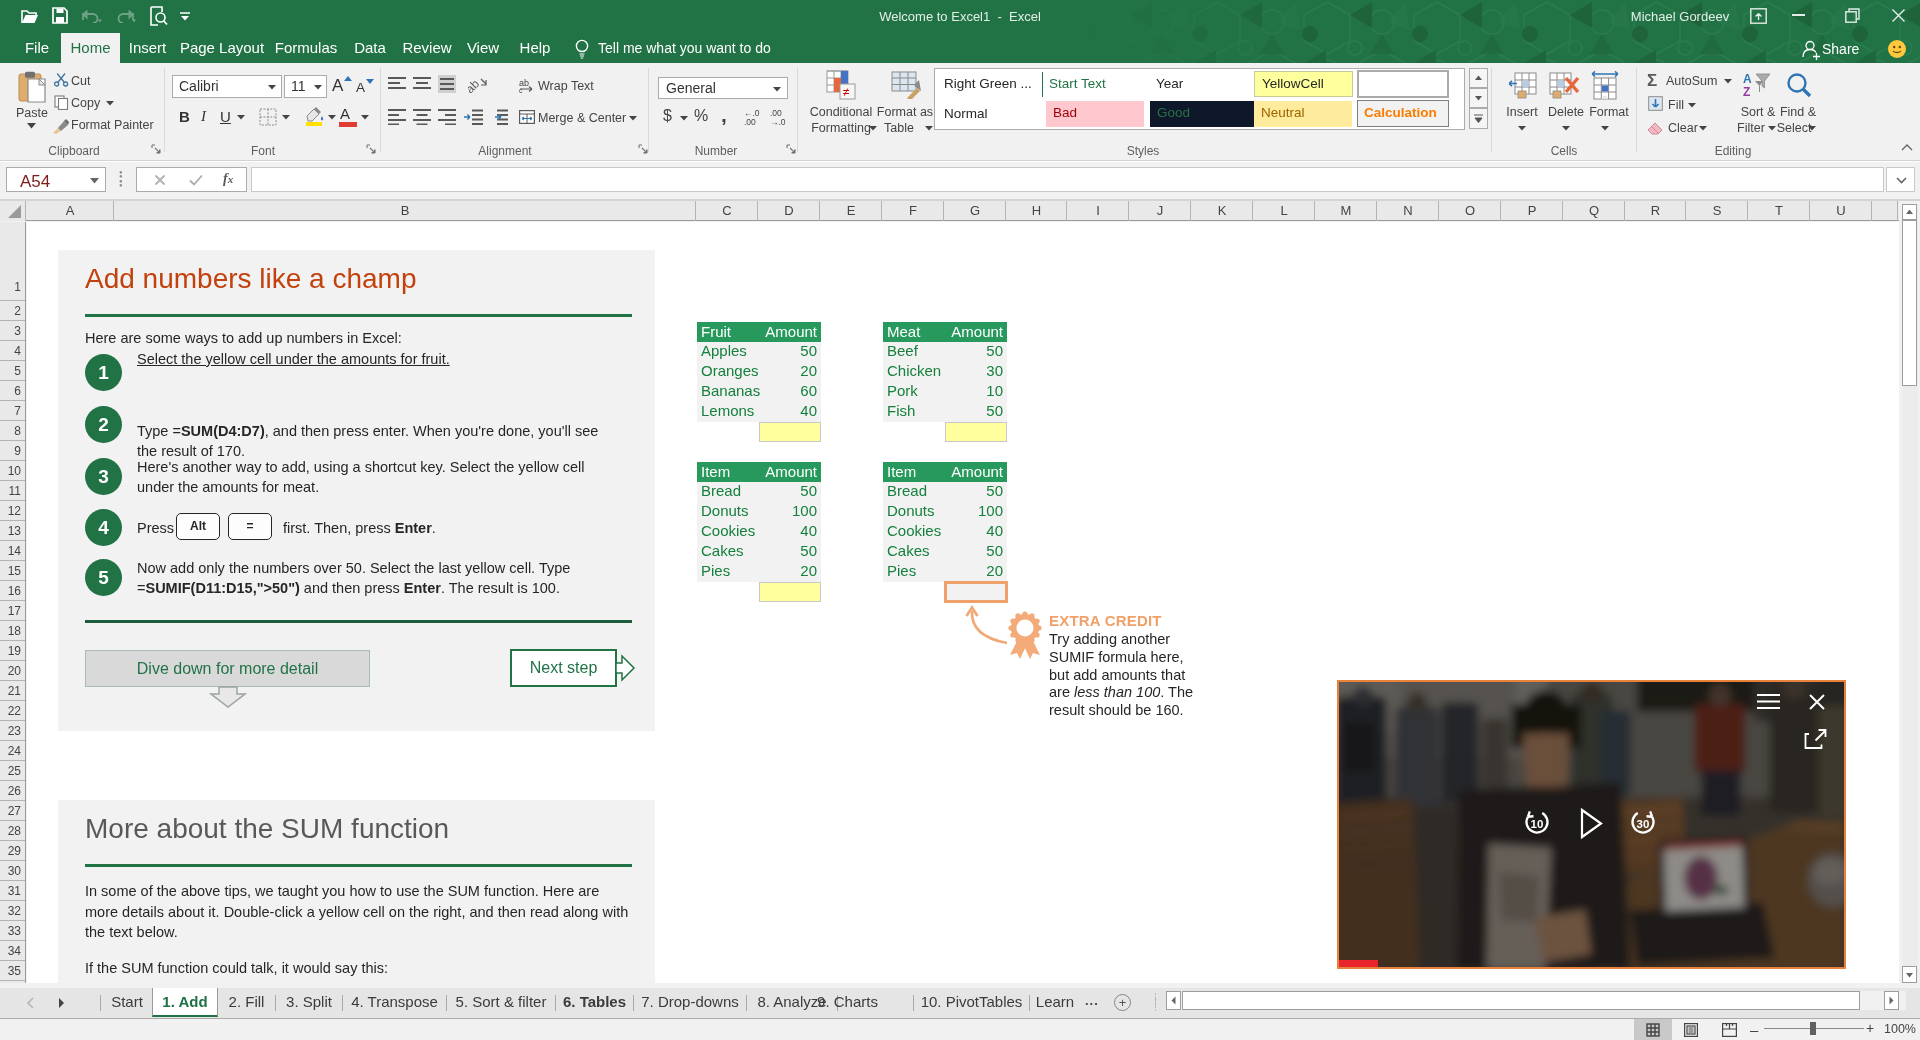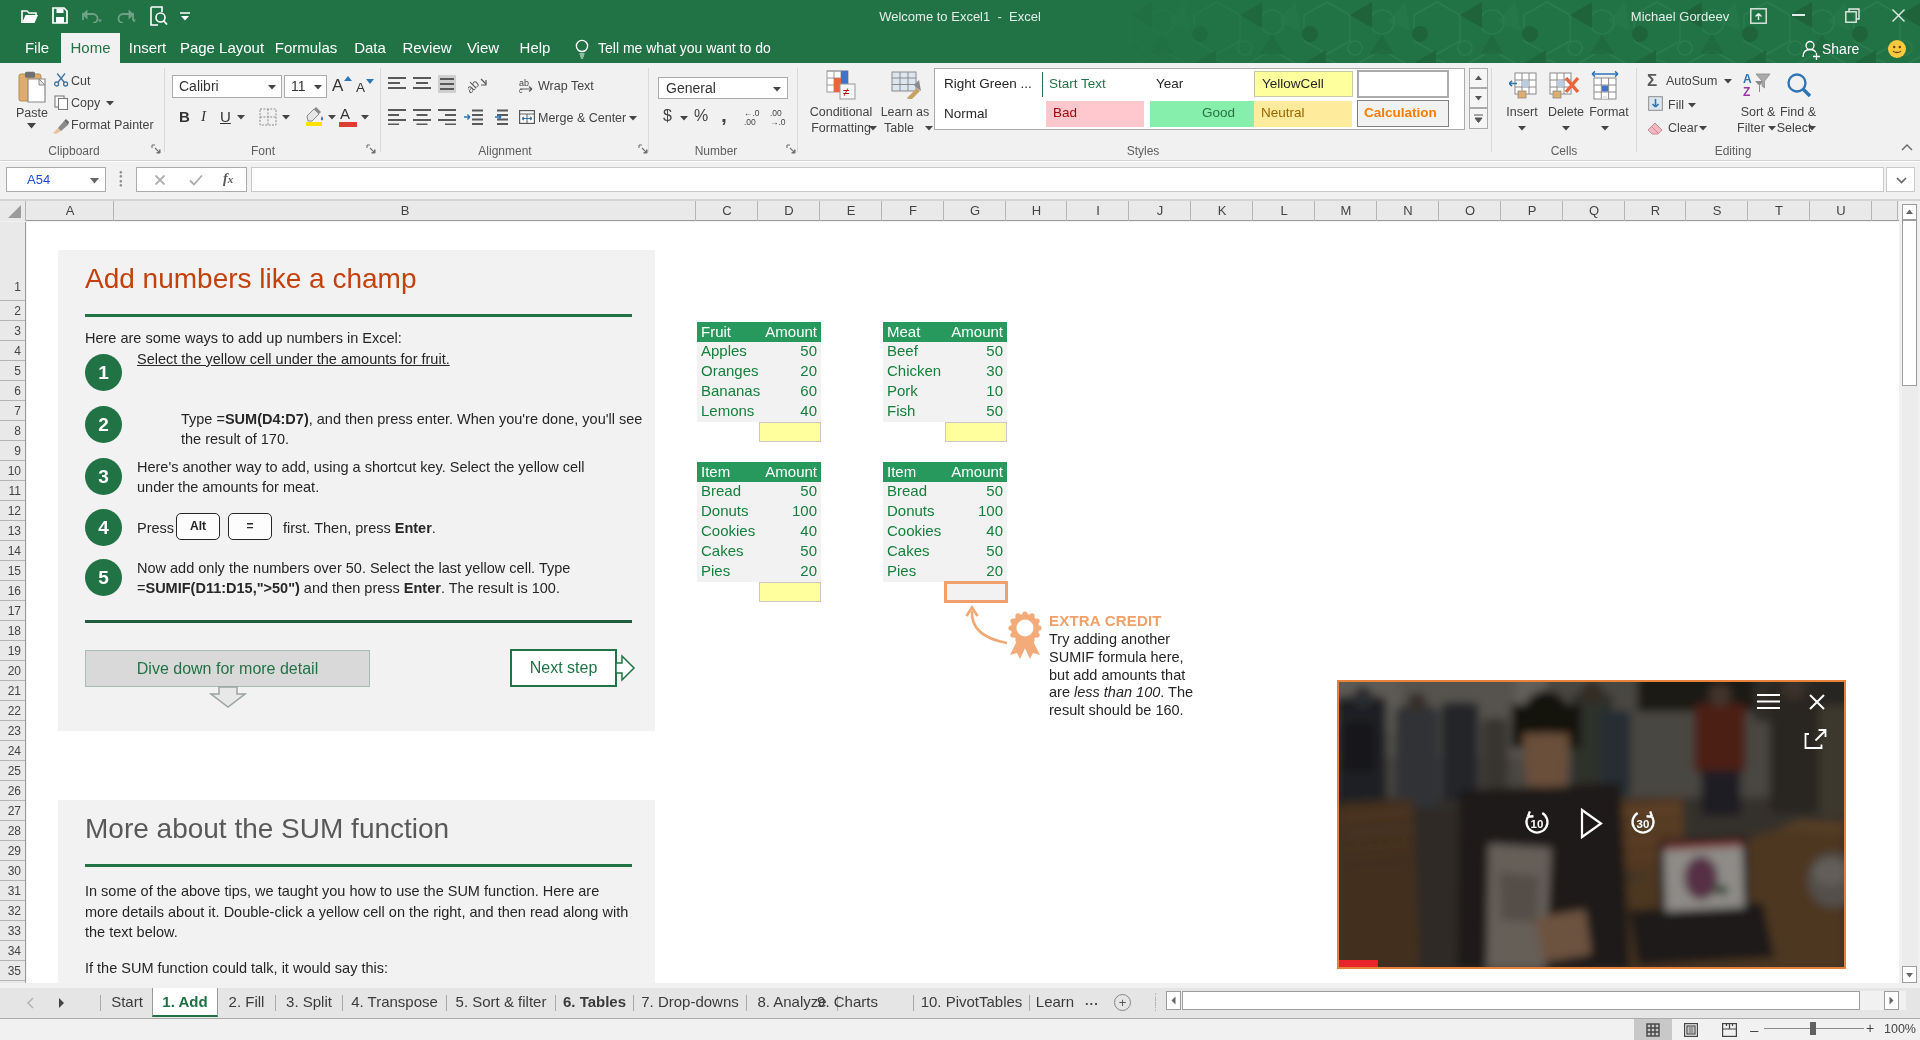--- a/index.html
+++ b/index.html
@@ -365,36 +365,36 @@
         <path d="M0 0 H8 L4 4.5 Z" fill="#444"></path>
       </svg>
     <svg class="abs" style="left:891px;top:8px;" width="30" height="28" viewBox="0 0 30 28">
       <g fill="#dce6f1" stroke="#8a8a8a" stroke-width="1">
           <rect x="1" y="1" width="24" height="19"></rect>
         </g>
       <path d="M1 7 H25 M1 13.5 H25 M9 1 V20 M17 1 V20" stroke="#8a8a8a" stroke-width="1"></path>
       <path d="M16 27 L26 17 L29 20 L19 30 Z" fill="#c8a165"></path>
       <path d="M23 14 L28 9 L30 20 L26 17 Z" fill="#8a8a8a"></path>
     </svg>
-    <div class="abs" style="left:872px;top:42px;width:66px;height:15px;text-align:center;">Learn as</div>
+    <div class="abs" style="left:872px;top:42px;width:66px;height:15px;text-align:center;">Format as</div>
     <div class="abs" style="left:872px;top:58px;width:54px;height:15px;text-align:center;">Table</div>
     <svg class="abs" style="left:925px;top:63px;" width="8" height="5">
         <path d="M0 0 H8 L4 4.5 Z" fill="#444"></path>
       </svg>
     
     <div class="abs" style="left:934px;top:5px;width:531px;height:62px;background:#fff;border:1px solid #ababab;"></div>
     <div class="abs" style="left:944px;top:13px;width:95px;height:17px;font-size:13.5px;color:#262626;">Right Green ...</div>
     <div class="abs" style="left:1042px;top:9px;width:1px;height:25px;background:#217346;"></div>
     <div class="abs" style="left:1049px;top:13px;width:70px;height:17px;font-size:13.5px;color:#217346;">Start Text</div>
     <div class="abs" style="left:1156px;top:13px;width:40px;height:17px;font-size:13.5px;color:#262626;">Year</div>
     <div class="abs" style="left:1254px;top:8px;width:99px;height:26px;background:#feff9d;border:1px solid #c9c9a0;font-size:13.5px;color:#262626;line-height:24px;"><span style="margin-left:7px;">YellowCell</span></div>
     <div class="abs" style="left:1357px;top:7px;width:92px;height:28px;background:#fff;border:2px solid #ababab;"></div>
     <div class="abs" style="left:944px;top:43px;width:60px;height:17px;font-size:13.5px;color:#262626;">Normal</div>
     <div class="abs" style="left:1046px;top:38px;width:98px;height:26px;background:#ffc7ce;font-size:13.5px;color:#9c0006;line-height:24px;"><span style="margin-left:7px;">Bad</span></div>
-    <div class="abs" style="left:1150px;top:38px;width:108px;height:26px;background:#86efac;font-size:13.5px;color:#267346;line-height:24px;padding-left:45px;"><span style="margin-left:7px;">Good</span></div>
+    <div class="abs" style="left:1150px;top:38px;width:108px;height:26px;background:#0f172a;font-size:13.5px;color:#267346;line-height:24px;"><span style="margin-left:7px;">Good</span></div>
     <div class="abs" style="left:1254px;top:38px;width:98px;height:26px;background:#ffeb9c;font-size:13.5px;color:#9c6500;line-height:24px;"><span style="margin-left:7px;">Neutral</span></div>
     <div class="abs" style="left:1357px;top:37px;width:92px;height:27px;background:#f2f2f2;border:1px solid #7f7f7f;font-size:13.5px;font-weight:bold;color:#fa7d00;line-height:24px;"><span style="margin-left:6px;">Calculation</span></div>
     <div class="abs" style="left:1469px;top:5px;width:20px;height:62px;">
       <div class="abs" style="left:0;top:0;width:19px;height:20px;background:#f5f5f5;border:1px solid #ababab;"><svg width="17" height="18">
             <path d="M5 11 L8.5 6.5 L12 11 Z" fill="#555"></path>
           </svg></div>
       <div class="abs" style="left:0;top:20px;width:19px;height:20px;background:#f5f5f5;border:1px solid #ababab;"><svg width="17" height="18">
             <path d="M5 7 L8.5 11.5 L12 7 Z" fill="#555"></path>
           </svg></div>
       <div class="abs" style="left:0;top:40px;width:19px;height:21px;background:#f5f5f5;border:1px solid #ababab;"><svg width="17" height="19">
@@ -489,21 +489,21 @@
       </svg>
     <div class="abs glabel" style="left:1689px;top:81px;width:88px;">Editing</div>
     <svg class="abs" style="left:1901px;top:80px;" width="12" height="8" viewBox="0 0 12 8">
         <path d="M1 7 L6 2 L11 7" fill="none" stroke="#666" stroke-width="1.4"></path>
       </svg>
   </div>
 
   <div class="abs" style="left:0;top:162px;width:1920px;height:39px;background:#f1f1f1;border-bottom:2px solid #d4d4d4;"></div>
   <div class="abs" id="fbar" style="left:0;top:162px;width:1920px;height:39px;">
     <div class="abs" style="left:6px;top:5px;width:100px;height:25px;background:#fff;border:1px solid #ababab;">
-      <span style="position:absolute;left:20px;top:4px;font-size:13px;color:#1d4ed8;">A54</span>
+      <span style="position:absolute;left:13px;top:4px;font-size:17px;color:#7f1d1d;">A54</span>
       <svg class="abs" style="left:83px;top:10px;" width="9" height="6">
           <path d="M0 0 H9 L4.5 5.5 Z" fill="#666"></path>
         </svg>
     </div>
     <div class="abs" style="left:119px;top:8px;width:4px;height:20px;color:#8a8a8a;font-size:6px;line-height:4.4px;">●<br>●<br>●<br>●</div>
     <div class="abs" style="left:136px;top:5px;width:111px;height:25px;background:#fff;border:1px solid #ababab;">
       <svg class="abs" style="left:17px;top:6px;" width="12" height="12">
           <path d="M1.5 1.5 L10.5 10.5 M10.5 1.5 L1.5 10.5" stroke="#b0b0b0" stroke-width="1.8"></path>
         </svg>
       <svg class="abs" style="left:52px;top:6px;" width="14" height="12">
@@ -592,21 +592,21 @@
 
     <div class="abs" style="left:58px;top:49px;width:597px;height:481px;background:#f2f2f2;"></div>
     <div class="abs" style="left:85px;top:62px;width:547px;height:40px;font-size:28px;color:#c2410c;">Add numbers like a champ</div>
     <div class="abs" style="left:85px;top:113px;width:547px;height:3px;background:#217346;"></div>
     <div class="abs" style="left:85px;top:129px;width:547px;height:18px;font-size:14.5px;color:#262626;">Here are some ways to add up numbers in Excel:</div>
 
     <div class="abs circ" style="left:85px;top:153px;">1</div>
     <div class="abs steptext" style="left:137px;top:148px;text-decoration:underline;">Select the yellow cell under the amounts for fruit.</div>
 
     <div class="abs circ" style="left:85px;top:205px;">2</div>
-    <div class="abs steptext" style="left:137px;top:208px;margin-left:44px;">Type =<b>SUM(D4:D7)</b>, and then press enter. When you're done, you'll see<br>the result of 170.</div>
+    <div class="abs steptext" style="left:137px;top:220px;">Type =<b>SUM(D4:D7)</b>, and then press enter. When you're done, you'll see<br>the result of 170.</div>
 
     <div class="abs circ" style="left:85px;top:257px;">3</div>
     <div class="abs steptext" style="left:137px;top:256px;">Here's another way to add, using a shortcut key. Select the yellow cell<br>under the amounts for meat.</div>
 
     <div class="abs circ" style="left:85px;top:308px;">4</div>
     <div class="abs steptext" style="left:137px;top:317px;">Press</div>
     <div class="abs key" style="left:176px;top:312px;width:44px;">Alt</div>
     <div class="abs key" style="left:228px;top:312px;width:44px;">=</div>
     <div class="abs steptext" style="left:283px;top:317px;">first. Then, press <b>Enter</b>.</div>
 

